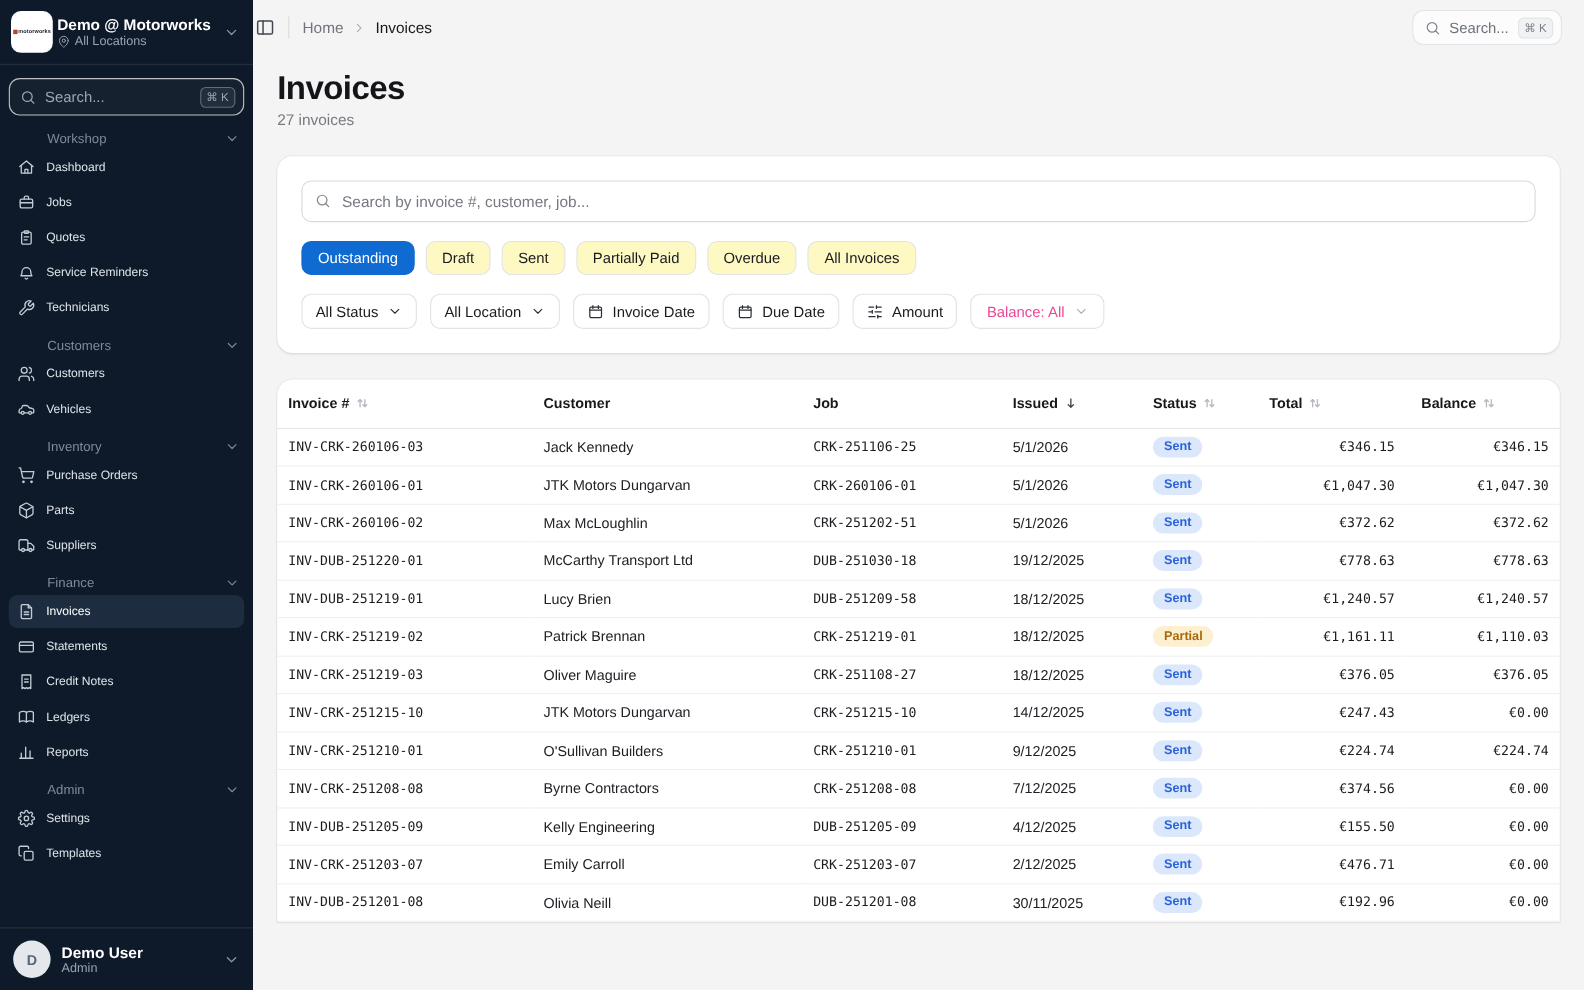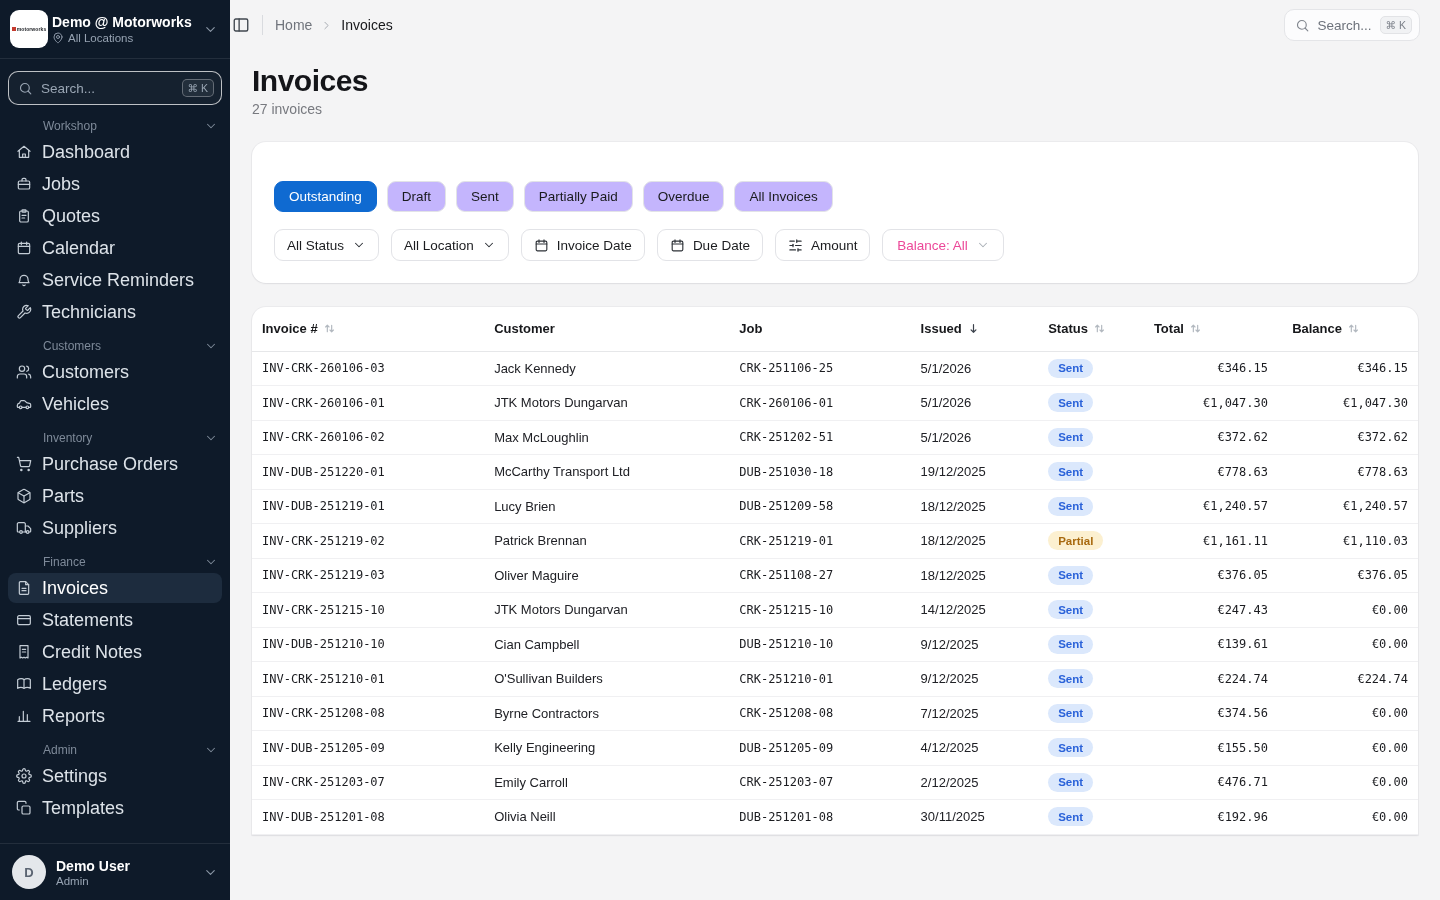--- a/index.html
+++ b/index.html
@@ -32,21 +32,21 @@
     background:rgba(255,255,255,.03); cursor:pointer; }
   .sb-search-ph { flex:1; font-size:13.5px; color:#9aa6b4; }
   .kbd { font-size:10.5px; color:#9aa6b4; border:1px solid rgba(255,255,255,.3);
     background:rgba(255,255,255,.06); border-radius:5px; padding:2px 5px; white-space:nowrap; }
 
   .sb-nav { flex:1; overflow:hidden; padding:2px 8px 0; }
   .sb-section-label { display:flex; align-items:center; justify-content:space-between;
     padding:10px 4px 4px; font-size:12px; color:#7e8a99;margin-left:31px; }
   .sb-section-label:first-child { padding-top:8px; }
   .sb-item { display:flex; align-items:center; gap:10px; height:30px; padding:0 8px;
-    margin-bottom:2px; border-radius:8px; font-size:18px; color:#dde3e9; cursor:pointer; }
+    margin-bottom:2px; border-radius:8px; font-size:11px; color:#dde3e9; cursor:pointer; }
   .sb-item.active { background:#1d2c3e; color:#fff; }
   .sb-item .ic { color:#c3ccd5; flex:none; }
 
   .sb-footer { border-top:1px solid rgba(255,255,255,.09); padding:11px 12px; display:flex;
     align-items:center; gap:10px; cursor:pointer; }
   .avatar { width:34px; height:34px; border-radius:50%; background:#e4e7eb; color:#5b6472;
     display:flex; align-items:center; justify-content:center; font-size:13px; font-weight:600; flex:none; }
   .user-meta { flex:1; }
   .user-name { font-size:14px; font-weight:700; color:#fff; }
   .user-role { font-size:11.5px; color:#97a3b2; margin-top:1px; }
@@ -76,21 +76,21 @@
 
   .filter-card { margin-top:25px; padding:22px; }
   .search-wrap { position:relative; }
   .search-input { width:100%; height:38px; border:1px solid #d6d8dd; border-radius:9px;
     padding:0 12px 0 36px; font-size:14px; color:#17181b; outline:none; background:#fff;
     font-family:"Liberation Sans", sans-serif; }
   .search-input::placeholder { color:#75797f; }
   .search-wrap .ic { position:absolute; left:12px; top:11px; color:#84898f; }
 
   .tabs { display:flex; gap:10px; margin-top:17px; }
-  .tab { height:31px; padding:0 14px; border-radius:9px; border:1px solid #e2e3e7; background:#c4b5fd;
+  .tab { height:31px; padding:0 14px; border-radius:9px; border:1px solid #e2e3e7; background:#fef9c3;
     display:flex; align-items:center; font-size:13.5px; font-weight:500; color:#1a1b1e; cursor:pointer; }
   .tab.active { background:var(--accent,#0f6ad1); border-color:var(--accent,#0f6ad1); color:#fff; }
 
   .controls { display:flex; gap:12px; margin-top:17px; }
   .control { height:32px; padding:0 12px; border-radius:9px; border:1px solid #e2e3e7; background:#fff;
     display:flex; align-items:center; gap:8px; font-size:13.5px; font-weight:500; color:#1b1c1f;
     cursor:pointer; }
   .control .chev { color:#6f747c; }
   .control .ic { color:#2c3036; }
   .control.muted { color:#ec4899; font-weight:400; min-width:122px; justify-content:center; }
@@ -188,29 +188,20 @@
             <rect x="5.5" y="4.5" width="13" height="16.5" rx="2"></rect>
             <rect x="9" y="2.8" width="6" height="3.4" rx="1"></rect>
             <path d="M9 11h6M9 15h4"></path>
           </svg>
         </span>
         <span>Quotes</span>
       </div>
       <div class="sb-item">
         <span class="ic">
           <svg width="16" height="16" viewBox="0 0 24 24" fill="none" stroke="currentColor" stroke-width="1.8" stroke-linecap="round" stroke-linejoin="round">
-            <rect x="3.5" y="5" width="17" height="15.5" rx="2"></rect>
-            <path d="M3.5 9.5h17M8 3v4M16 3v4"></path>
-          </svg>
-        </span>
-        <span>Calendar</span>
-      </div>
-      <div class="sb-item">
-        <span class="ic">
-          <svg width="16" height="16" viewBox="0 0 24 24" fill="none" stroke="currentColor" stroke-width="1.8" stroke-linecap="round" stroke-linejoin="round">
             <path d="M18 11a6 6 0 1 0-12 0c0 3.5-1.5 5-1.5 5h15S18 14.5 18 11Z"></path>
             <path d="M10.3 19.5a1.9 1.9 0 0 0 3.4 0"></path>
           </svg>
         </span>
         <span>Service Reminders</span>
       </div>
       <div class="sb-item">
         <span class="ic">
           <svg width="16" height="16" viewBox="0 0 24 24" fill="none" stroke="currentColor" stroke-width="1.8" stroke-linecap="round" stroke-linejoin="round">
             <path d="M14.7 6.3a1 1 0 0 0 0 1.4l1.6 1.6a1 1 0 0 0 1.4 0l3.77-3.77a6 6 0 0 1-7.94 7.94l-6.91 6.91a2.12 2.12 0 0 1-3-3l6.91-6.91a6 6 0 0 1 7.94-7.94l-3.76 3.76z"></path>
@@ -411,20 +402,29 @@
       <span class="tb-search-label">Search...</span>
       <span class="kbd">⌘ K</span>
     </div>
   </div>
 
   <div class="content">
     <div class="page-title">Invoices</div>
     <div class="page-subtitle">27 invoices</div>
 
     <div class="card filter-card">
+      <div class="search-wrap">
+        <span class="ic">
+            <svg width="15" height="15" viewBox="0 0 24 24" fill="none" stroke="currentColor" stroke-width="1.8" stroke-linecap="round" stroke-linejoin="round">
+              <circle cx="11" cy="11" r="7"></circle>
+              <path d="M20.5 20.5 16 16"></path>
+            </svg>
+          </span>
+        <input class="search-input" type="text" placeholder="Search by invoice #, customer, job..." style="">
+      </div>
       <div class="tabs" id="filter-tabs">
           <button class="tab active">Outstanding</button>
           <button class="tab">Draft</button>
           <button class="tab">Sent</button>
           <button class="tab">Partially Paid</button>
           <button class="tab">Overdue</button>
           <button class="tab">All Invoices</button>
         </div>
       <div class="controls" id="filter-controls">
           <button class="control">
@@ -634,29 +634,20 @@
             <tr class="row">
               <td class="mono">INV-CRK-251215-10</td>
               <td>JTK Motors Dungarvan</td>
               <td class="mono">CRK-251215-10</td>
               <td>14/12/2025</td>
               <td><span class="badge" style="background: rgb(219, 232, 252); color: rgb(42, 98, 217);">Sent</span></td>
               <td class="mono al-right">€247.43</td>
               <td class="mono al-right">€0.00</td>
             </tr>
             <tr class="row">
-              <td class="mono">INV-DUB-251210-10</td>
-              <td>Cian Campbell</td>
-              <td class="mono">DUB-251210-10</td>
-              <td>9/12/2025</td>
-              <td><span class="badge" style="background: rgb(219, 232, 252); color: rgb(42, 98, 217);">Sent</span></td>
-              <td class="mono al-right">€139.61</td>
-              <td class="mono al-right">€0.00</td>
-            </tr>
-            <tr class="row">
               <td class="mono">INV-CRK-251210-01</td>
               <td>O'Sullivan Builders</td>
               <td class="mono">CRK-251210-01</td>
               <td>9/12/2025</td>
               <td><span class="badge" style="background: rgb(219, 232, 252); color: rgb(42, 98, 217);">Sent</span></td>
               <td class="mono al-right">€224.74</td>
               <td class="mono al-right">€224.74</td>
             </tr>
             <tr class="row">
               <td class="mono">INV-CRK-251208-08</td>

